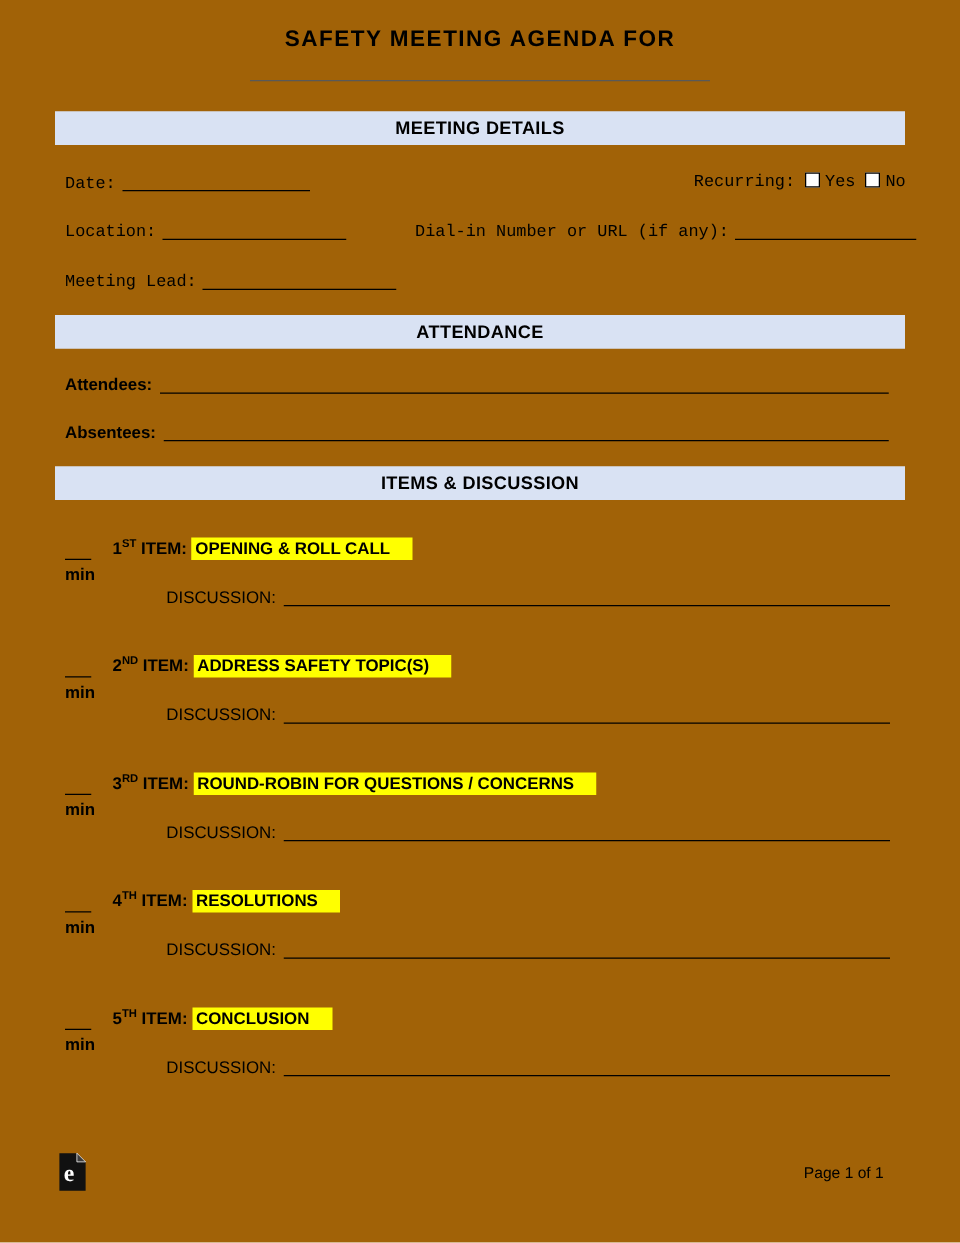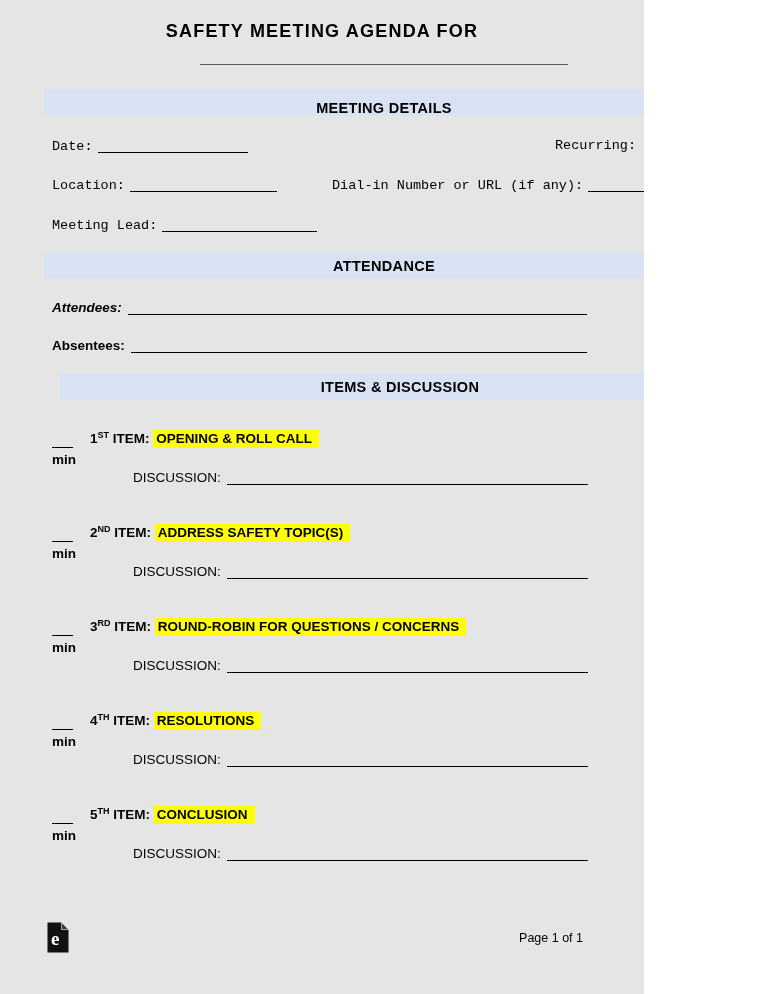--- a/index.html
+++ b/index.html
@@ -3,70 +3,70 @@
 <meta charset="utf-8">
 <style>
   :root{
     --bar-bg:#d9e2f3;
     --hl:#ffff00;
     --ink:#000000;
     --title-rule:#595959;
   }
   html,body{margin:0;padding:0;background:#ffffff;}
   .page{
-    position:relative;width:644px;height:994px;background:#e5e5e5;
+    position:relative;width:768px;height:994px;background:#a16207;
     font-family:"Liberation Sans","DejaVu Sans",sans-serif;
     font-size:13.5px;color:var(--ink);overflow:hidden;
   }
   .doc-title{
     position:absolute;top:21px;left:0;width:100%;text-align:center;
     font-size:18px;font-weight:bold;letter-spacing:1.2px;
   }
   .title-rule{
     position:absolute;top:50px;left:200px;width:368px;height:14px;
     border-bottom:1.5px solid var(--title-rule);
   }
   .section-bar{
     position:absolute;left:44px;width:680px;height:27px;background:var(--bar-bg);
     display:flex;align-items:center;justify-content:center;
     font-weight:bold;font-size:14.5px;letter-spacing:0.3px;
   }
-  #bar-details{top:89px;align-items:flex-end;}
+  #bar-details{top:89px;}
   #bar-attendance{top:252px;}
-  #bar-items{top:373px;margin-left:16px;}
+  #bar-items{top:373px;}
 
   .field-row{position:absolute;left:52px;right:32px;height:20px;font-family:Liberation Mono, monospace;}
   #row-date{top:138px;}
   #row-location{top:177px;}
   #row-lead{top:217px;}
   .frag{position:absolute;top:0;white-space:nowrap;}
 
   .blank{
     display:inline-block;border-bottom:1.2px solid #000;height:14px;
     vertical-align:-3px;margin-left:5px;
   }
   .checkbox{
     display:inline-block;width:10px;height:10px;border:1.4px solid #000;
     vertical-align:-1px;margin:0 4px 0 8px;background:#fff;
   }
   .checkbox.first{margin-left:10px;}
 
   .flex-row{position:absolute;left:52px;right:57px;display:flex;align-items:flex-end;}
-  #row-attendees{top:299px;font-style:italic;}
+  #row-attendees{top:299px;}
   #row-absentees{top:337px;justify-content:flex-end;}
   .flex-row .flabel{font-weight:bold;white-space:nowrap;}
   .fill{flex:1;border-bottom:1.2px solid #000;height:15px;margin-left:6px;}
 
   #items-list{position:absolute;top:425px;left:52px;right:56px;}
   .item{position:relative;height:94px;}
   .min-blank{position:absolute;left:0;top:8px;width:21px;height:14px;border-bottom:1.2px solid #000;}
   .min-label{position:absolute;left:0;top:27px;font-weight:bold;}
   .heading{position:absolute;left:38px;top:6px;font-weight:bold;white-space:nowrap;}
   .heading sup{font-size:9px;line-height:0;}
-  .topic-hl{background:var(--hl);padding:1px 7px 2px 3px;}
+  .topic-hl{background:var(--hl);padding:1px 18px 2px 3px;}
   .disc-row{position:absolute;left:38px;top:44px;right:0;display:flex;align-items:flex-end;margin-left:43px;}
 
   .logo{position:absolute;left:47px;top:922px;width:22px;height:31px;}
   .page-num{position:absolute;top:931px;right:61px;font-size:12.5px;}
 </style>
 </head>
 <body>
 
 <div class="page">
 

